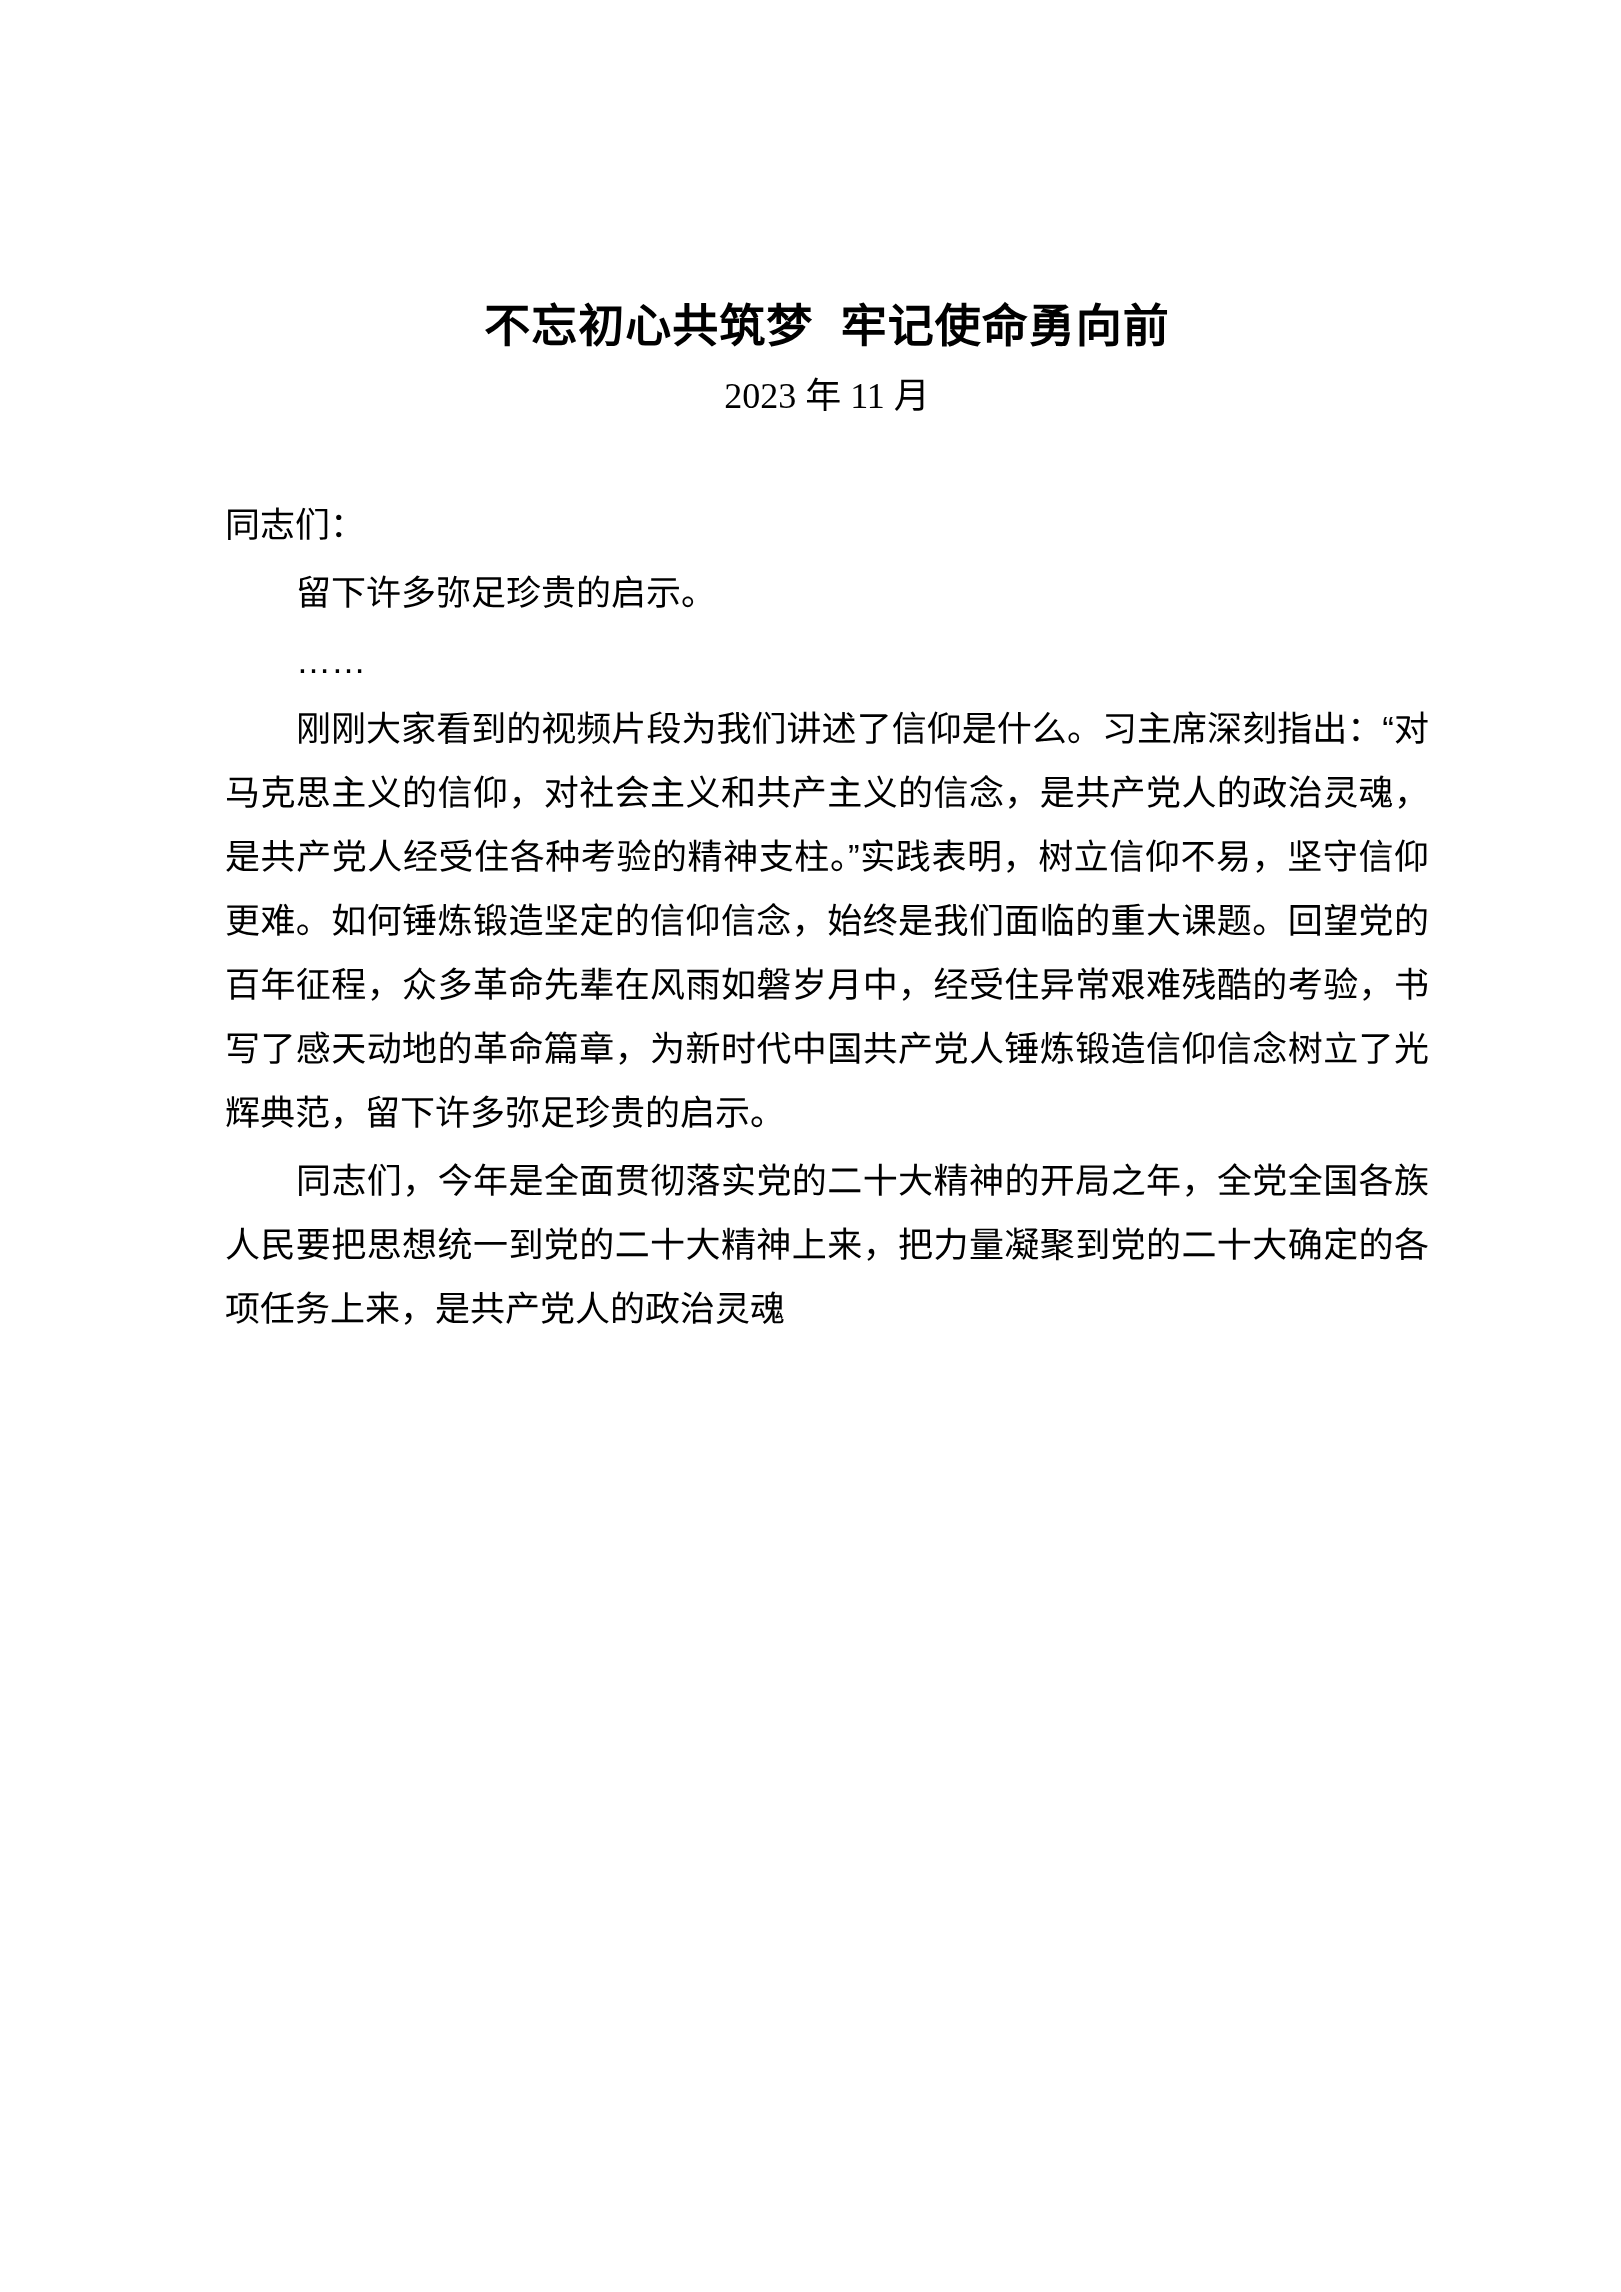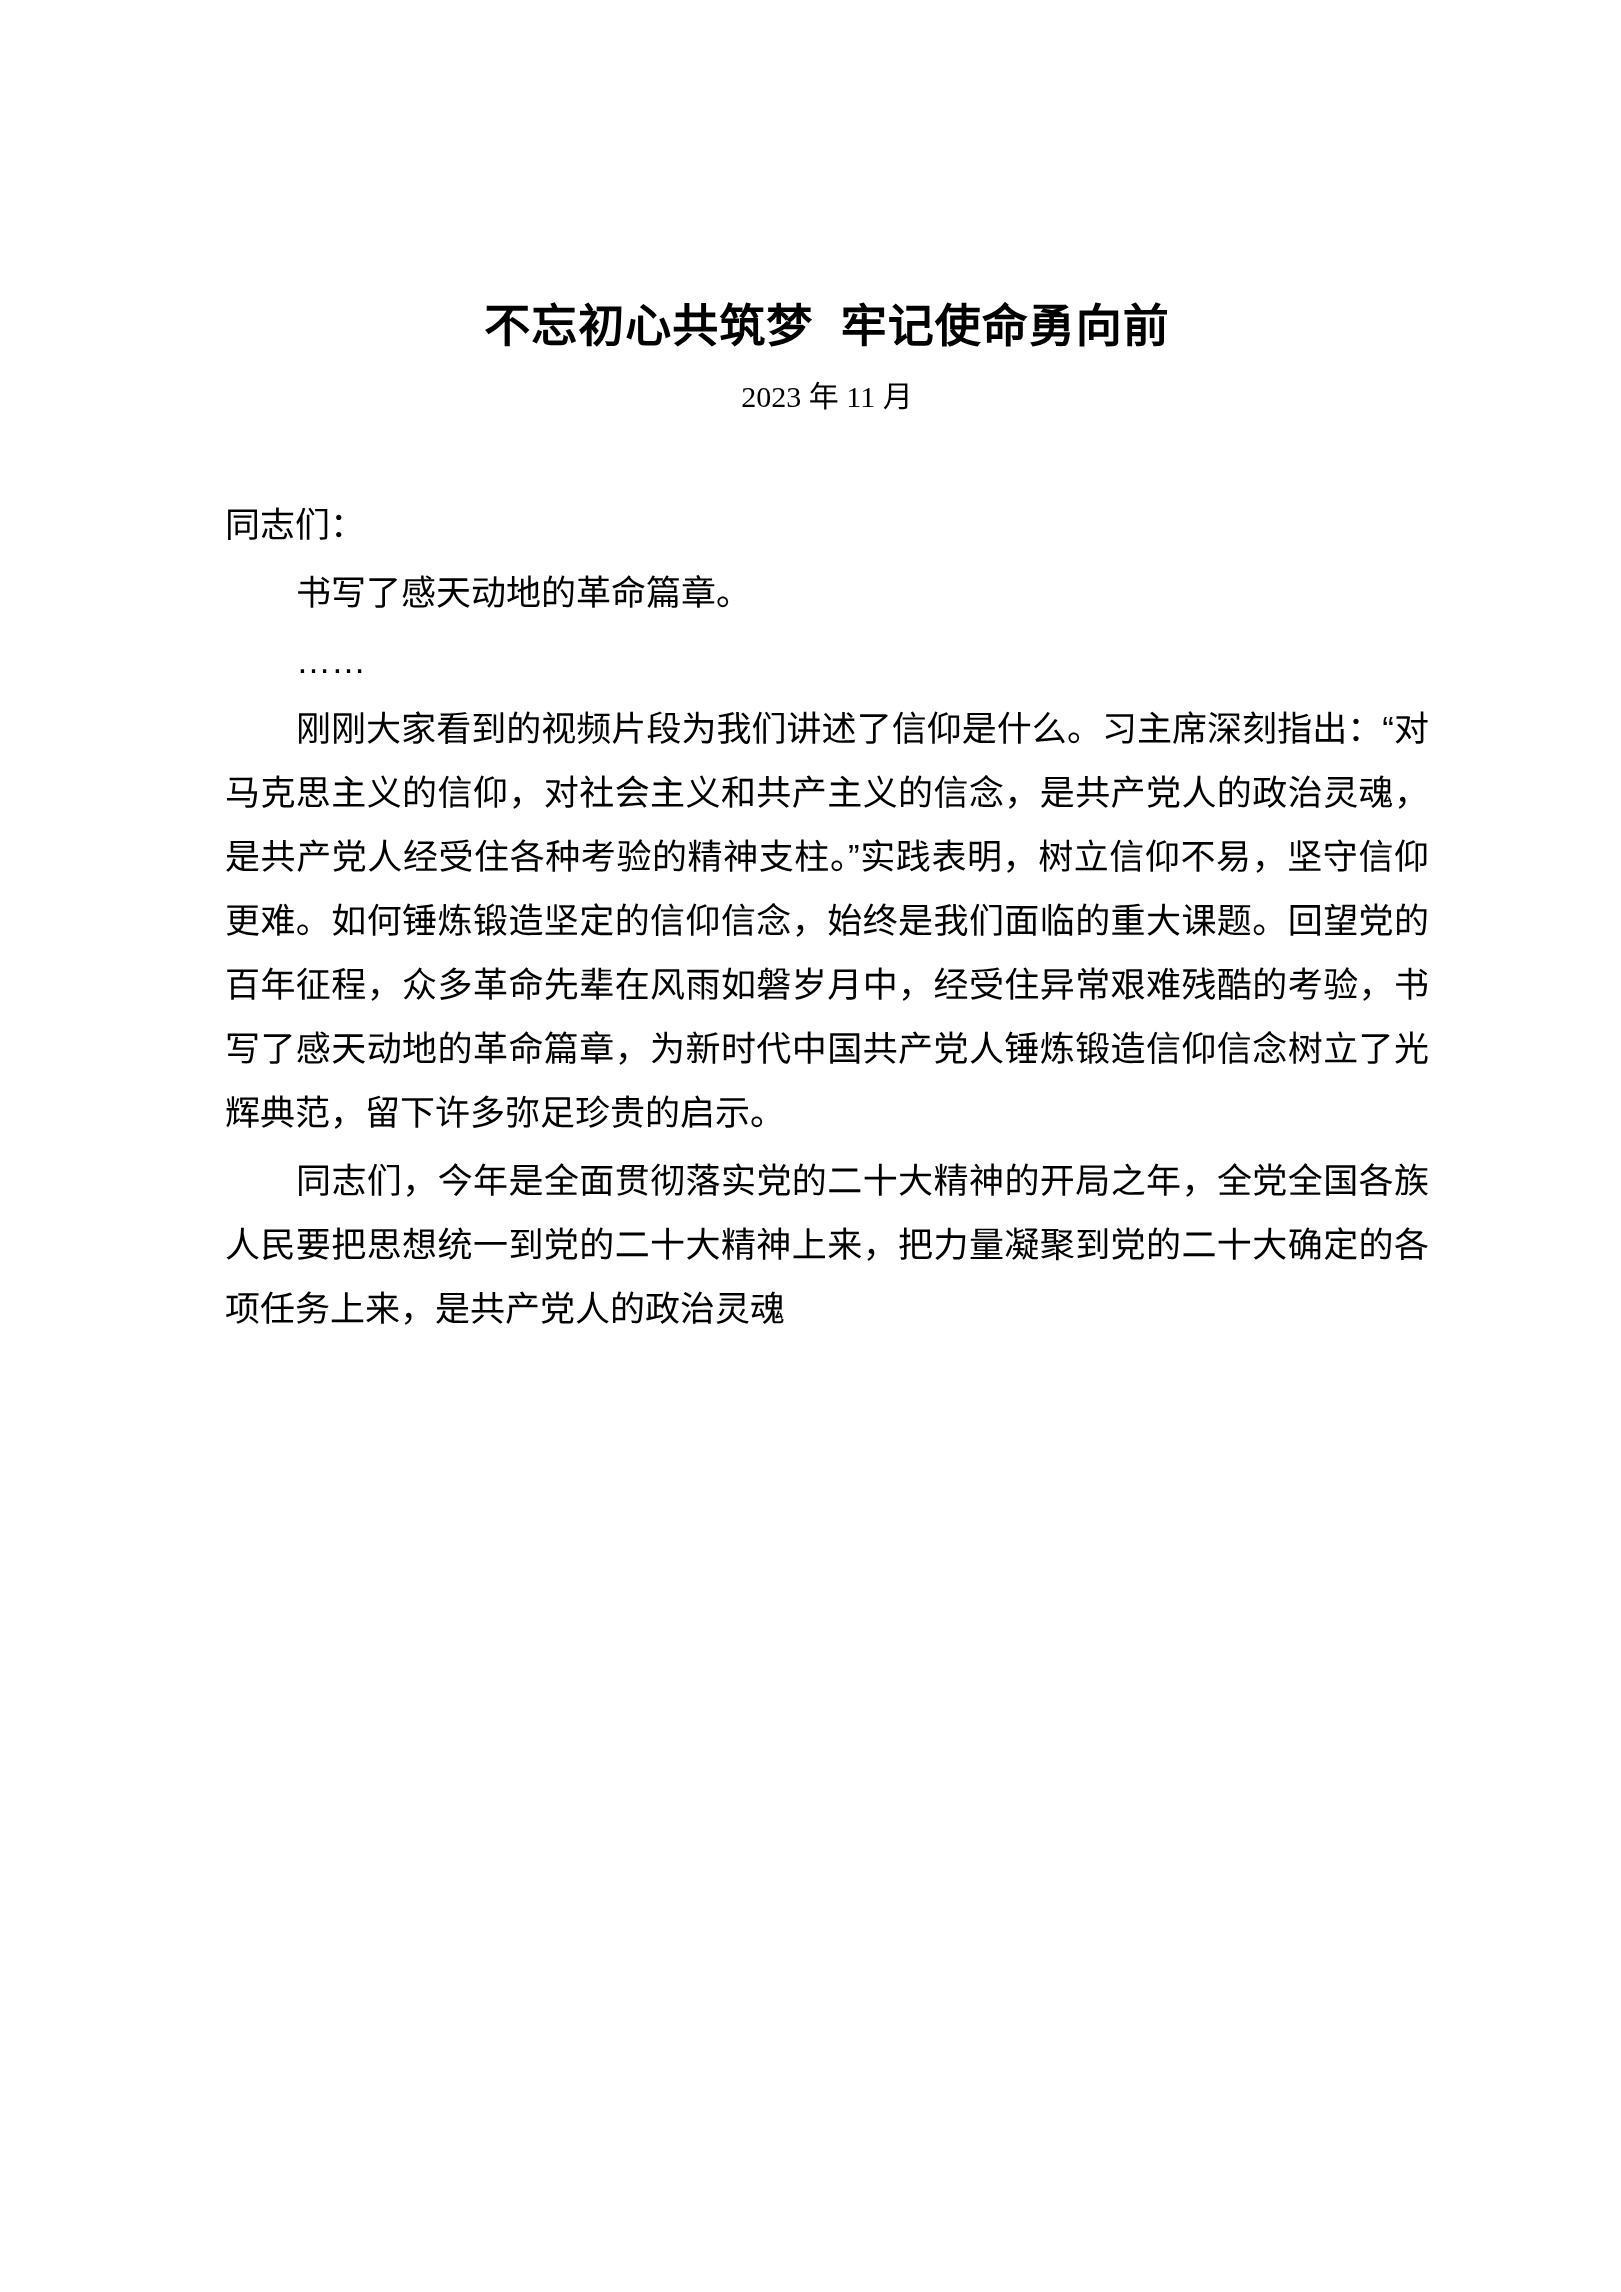--- a/index.html
+++ b/index.html
@@ -43,21 +43,21 @@
     letter-spacing: 1px;
     text-align: center;
     white-space: pre;
   }
 
   .doc-date {
     margin: 0;
     padding-top: 17.6px;
     font-family: "Liberation Serif", "DejaVu Serif", serif;
     font-weight: normal;
-    font-size: 30px;
+    font-size: 36px;
     line-height: 43px;
     text-align: center;
     white-space: pre;
   }
 
   
   .body-block {
     padding-top: 71px;
   }
 
@@ -112,21 +112,21 @@
 
     <h1 class="doc-title">不忘初心共筑梦  牢记使命勇向前</h1>
 
     <div class="doc-date">2023 年 11 月</div>
 
     <div class="body-block">
 
       <p class="para noindent">同志们：</p>
 
 
-      <p class="para indent">书写了感天动地的革命篇章。</p>
+      <p class="para indent">留下许多弥足珍贵的启示。</p>
 
       <p class="para ellipsis-line">……</p>
 
       <p class="para indent">刚刚大家看到的视频片段为我们讲述了信仰是什么。习主席深刻指出：“对马克思主义的信仰，对社会主义和共产主义的信念，是共产党人的政治灵魂，是共产党人经受住各种考验的精神支柱。”实践表明，树立信仰不易，坚守信仰更难。如何锤炼锻造坚定的信仰信念，始终是我们面临的重大课题。回望党的百年征程，众多革命先辈在风雨如磐岁月中，经受住异常艰难残酷的考验，书写了感天动地的革命篇章，为新时代中国共产党人锤炼锻造信仰信念树立了光辉典范，留下许多弥足珍贵的启示。</p>
 
       <p class="para indent">同志们，今年是全面贯彻落实党的二十大精神的开局之年，全党全国各族人民要把思想统一到党的二十大精神上来，把力量凝聚到党的二十大确定的各项任务上来，是共产党人的政治灵魂</p>
 
     </div>
   </div>
 

